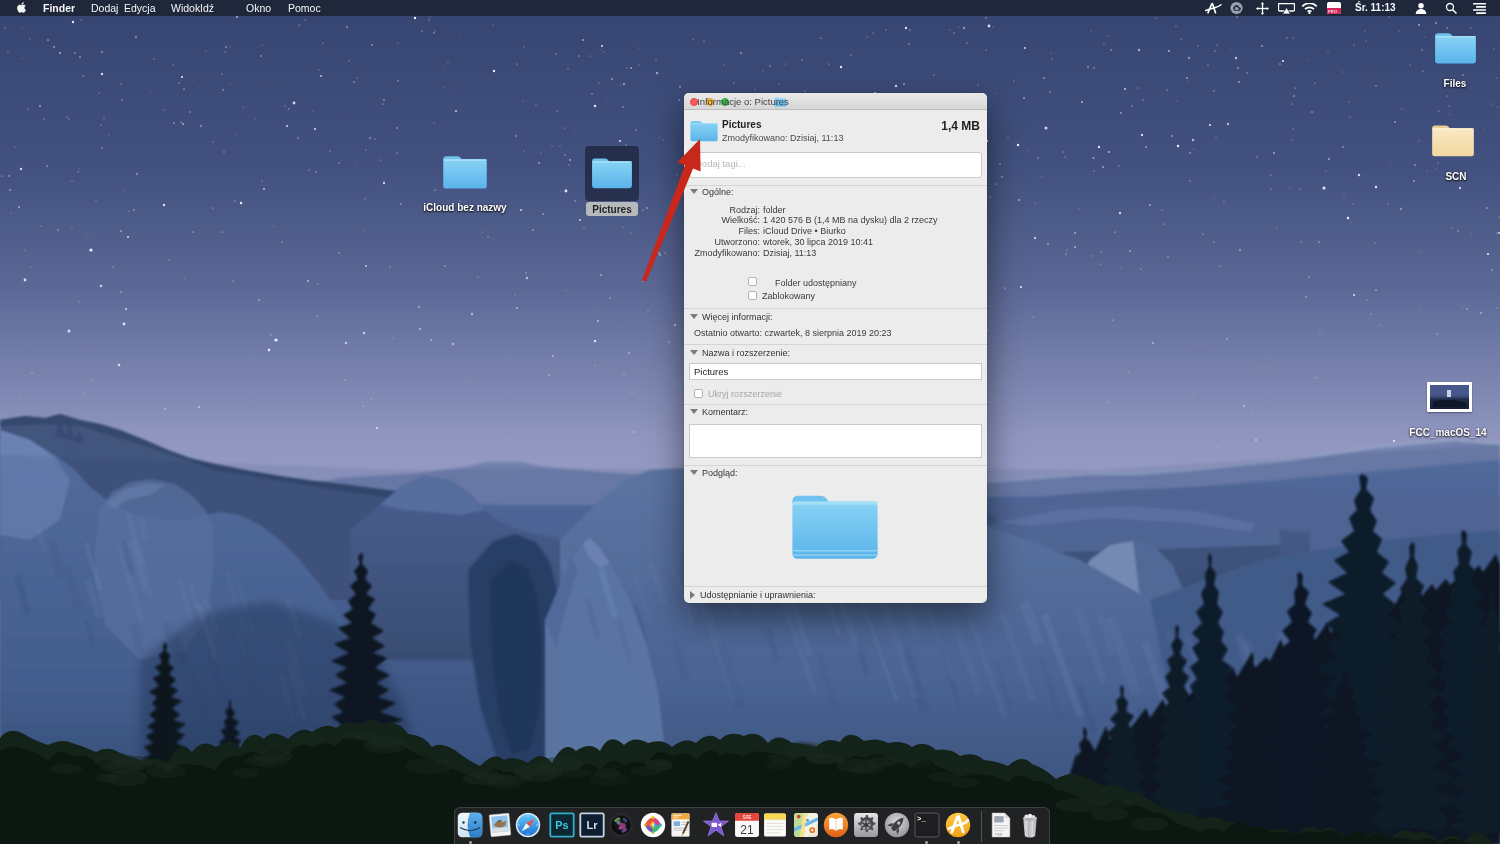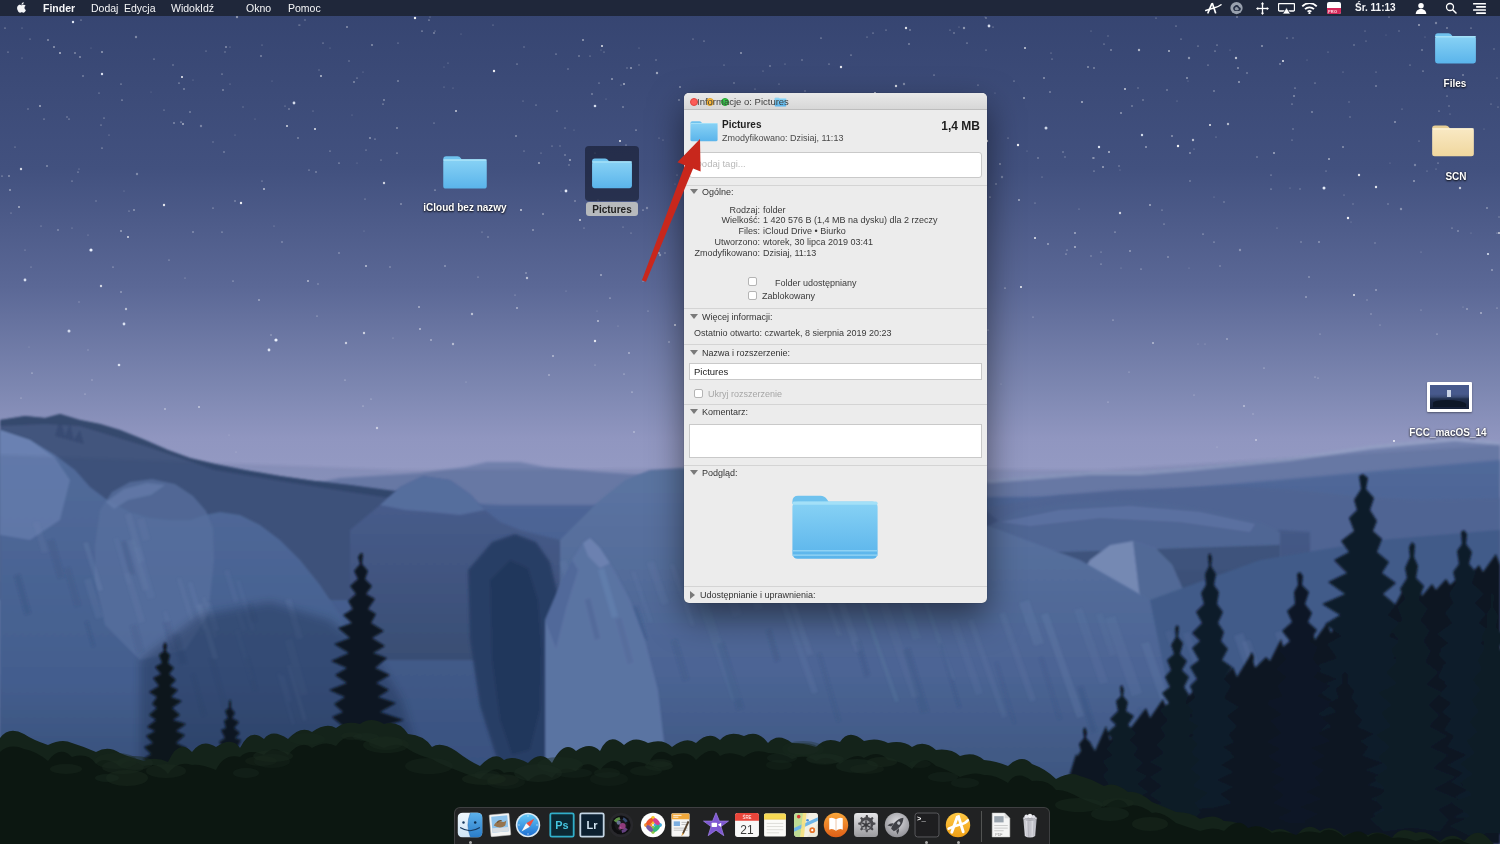--- a/index.html
+++ b/index.html
@@ -1067,21 +1067,21 @@
  <div class="abs" style="right:7px;top:26px;font-size:12px;font-weight:bold;color:#1f1f1f">1,4 MB</div>
  <div class="abs" style="left:38px;top:40px;font-size:9px;color:#4a4a4a">Zmodyfikowano: Dzisiaj, 11:13</div>
  <div class="field" style="top:59px;height:26px;border-radius:3px;">
         <span style="position:absolute;left:5px;top:5px;font-size:9.5px;color:#b8b8b8">Dodaj tagi...</span>
       </div>
  <div class="sep" style="top:92px"></div>
  <div class="sect" style="top:93.5px"><span class="tri"></span>Ogólne:</div>
  <div class="irow" style="top:111.5px"><span class="ilab">Rodzaj:</span><span class="ival">folder</span></div>
  <div class="irow" style="top:122.3px"><span class="ilab">Wielkość:</span><span class="ival">1 420 576 B (1,4 MB na dysku) dla 2 rzeczy</span></div>
  <div class="irow" style="top:133.2px"><span class="ilab">Files:</span><span class="ival">iCloud Drive • Biurko</span></div>
- <div class="irow" style="top:144.1px"><span class="ilab">Utworzono:</span><span class="ival">wtorek, 30 lipca 2019 03:41</span></div>
+ <div class="irow" style="top:144.1px"><span class="ilab">Utworzono:</span><span class="ival">wtorek, 30 lipca 2019 10:41</span></div>
  <div class="irow" style="top:155px"><span class="ilab">Zmodyfikowano:</span><span class="ival">Dzisiaj, 11:13</span></div>
  <div class="cb" style="left:64px;top:184px"></div>
       <div class="cblab" style="left:91px;top:184.5px">Folder udostępniany</div>
  <div class="cb" style="left:64px;top:197.5px"></div>
       <div class="cblab" style="left:78px;top:198px">Zablokowany</div>
  <div class="sep" style="top:215px"></div>
  <div class="sect" style="top:218.5px"><span class="tri"></span>Więcej informacji:</div>
  <div class="abs" style="left:10px;top:234.5px;font-size:9px;color:#3a3a3a">Ostatnio otwarto: czwartek, 8 sierpnia 2019 20:23</div>
  <div class="sep" style="top:251px"></div>
  <div class="sect" style="top:254.5px"><span class="tri"></span>Nazwa i rozszerzenie:</div>

